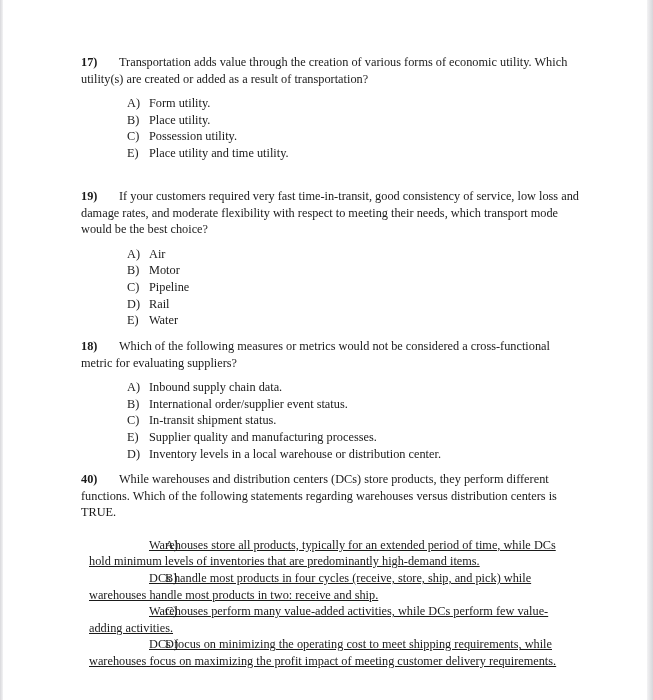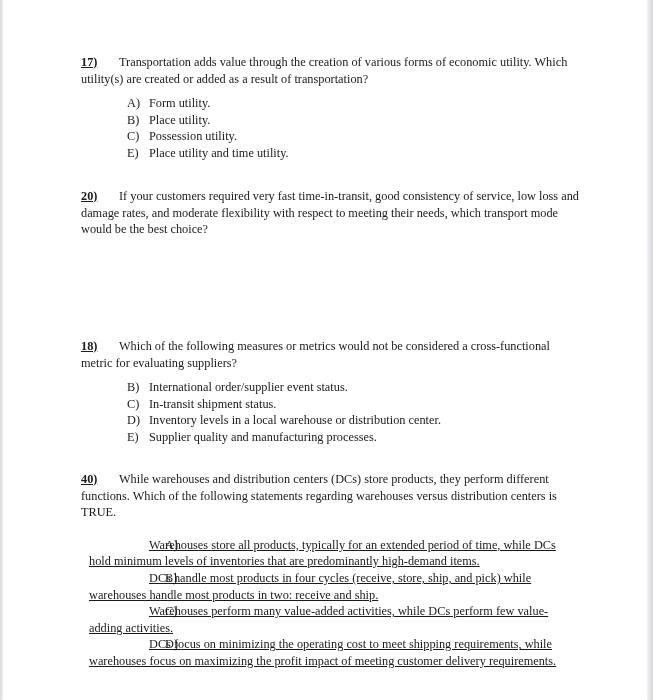--- a/index.html
+++ b/index.html
@@ -36,21 +36,20 @@
       width: 500px;
     }
     .stem {
       line-height: 16.6px;
       margin: 0;
     }
     .qnum {
       font-weight: bold;
       display: inline-block;
       width: 38px;
-      text-decoration: underline;
     }
     .options {
       list-style: none;
       margin: 8px;
       padding: 0;
     }
     .option {
       line-height: 16.6px;
       padding-left: 38px;
       white-space: nowrap;
@@ -78,30 +77,38 @@
     <p class="stem"><span class="qnum">17)</span><span>Transportation adds value through the creation of various forms of economic utility. Which utility(s) are created or added as a result of transportation?</span></p>
     <ul class="options">
       <li class="option"><span class="opt-letter">A)</span><span>Form utility.</span></li>
       <li class="option"><span class="opt-letter">B)</span><span>Place utility.</span></li>
       <li class="option"><span class="opt-letter">C)</span><span>Possession utility.</span></li>
       <li class="option"><span class="opt-letter">E)</span><span>Place utility and time utility.</span></li>
     </ul>
   </div>
 
   <div class="question" style="top:188px;">
-    <p class="stem"><span class="qnum">20)</span><span>If your customers required very fast time-in-transit, good consistency of service, low loss and damage rates, and moderate flexibility with respect to meeting their needs, which transport mode would be the best choice?</span></p>
+    <p class="stem"><span class="qnum">19)</span><span>If your customers required very fast time-in-transit, good consistency of service, low loss and damage rates, and moderate flexibility with respect to meeting their needs, which transport mode would be the best choice?</span></p>
+    <ul class="options">
+      <li class="option"><span class="opt-letter">A)</span><span>Air</span></li>
+      <li class="option"><span class="opt-letter">B)</span><span>Motor</span></li>
+      <li class="option"><span class="opt-letter">C)</span><span>Pipeline</span></li>
+      <li class="option"><span class="opt-letter">D)</span><span>Rail</span></li>
+      <li class="option"><span class="opt-letter">E)</span><span>Water</span></li>
+    </ul>
   </div>
 
   <div class="question" style="top:338px;">
     <p class="stem"><span class="qnum">18)</span><span>Which of the following measures or metrics would not be considered a cross-functional metric for evaluating suppliers?</span></p>
     <ul class="options">
+      <li class="option"><span class="opt-letter">A)</span><span>Inbound supply chain data.</span></li>
       <li class="option"><span class="opt-letter">B)</span><span>International order/supplier event status.</span></li>
       <li class="option"><span class="opt-letter">C)</span><span>In-transit shipment status.</span></li>
+      <li class="option"><span class="opt-letter">E)</span><span>Supplier quality and manufacturing processes.</span></li>
       <li class="option"><span class="opt-letter">D)</span><span>Inventory levels in a local warehouse or distribution center.</span></li>
-      <li class="option"><span class="opt-letter">E)</span><span>Supplier quality and manufacturing processes.</span></li>
     </ul>
   </div>
 
   <div class="question" style="top:471px;">
     <p class="stem" style="margin-bottom:16px;"><span class="qnum">40)</span><span>While warehouses and distribution centers (DCs) store products, they perform different functions. Which of the following statements regarding warehouses versus distribution centers is TRUE.</span></p>
     <ul class="options long-options">
       <li class="option"><span class="opt-letter">A)</span><span>Warehouses store all products, typically for an extended period of time, while DCs hold minimum levels of inventories that are predominantly high-demand items.</span></li>
       <li class="option"><span class="opt-letter">B)</span><span>DCs handle most products in four cycles (receive, store, ship, and pick) while warehouses handle most products in two: receive and ship.</span></li>
       <li class="option"><span class="opt-letter">C)</span><span>Warehouses perform many value-added activities, while DCs perform few value-adding activities.</span></li>
       <li class="option"><span class="opt-letter">D)</span><span>DCs focus on minimizing the operating cost to meet shipping requirements, while warehouses focus on maximizing the profit impact of meeting customer delivery requirements.</span></li>

